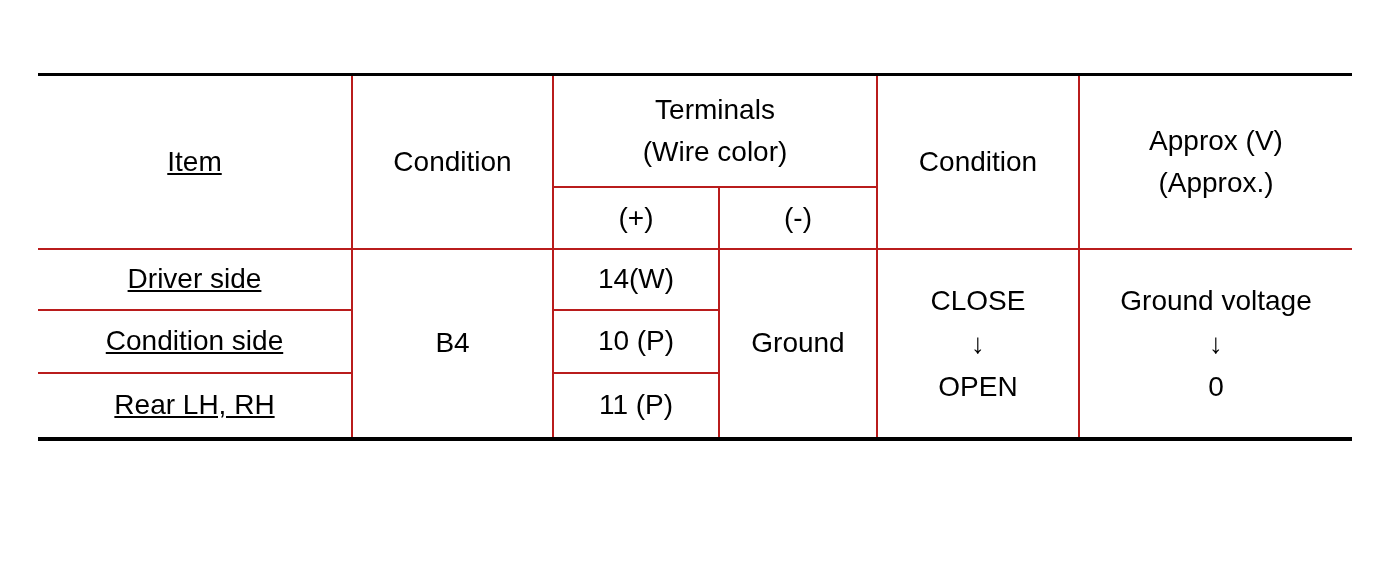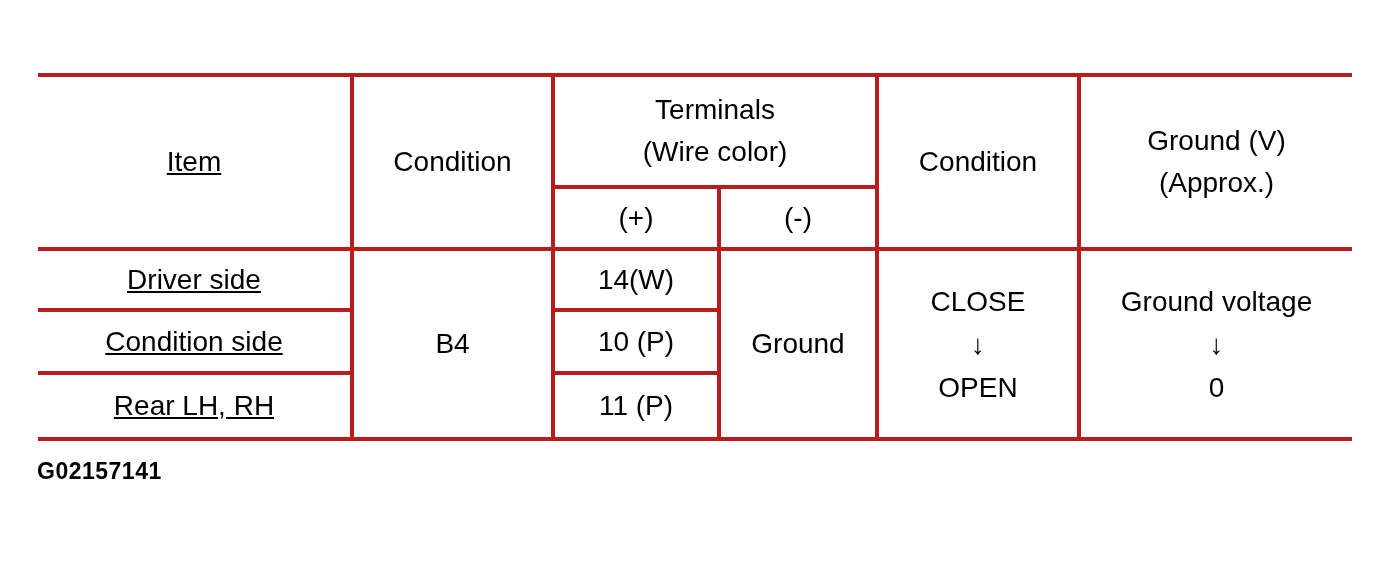--- a/index.html
+++ b/index.html
@@ -19,21 +19,21 @@
     position: absolute;
     left: 38px;
     top: 73px;
     width: 1314px;
     border-collapse: collapse;
     table-layout: fixed;
     border-top: 3px solid #000;
     border-bottom: 4px solid #000;
   }
   table.spec th, table.spec td {
-    border: 4px solid #b91c1c;
+    border: 2px solid #b91c1c;
     font-weight: normal;
     font-size: 28px;
     line-height: 1.2;
     text-align: center;
     vertical-align: middle;
     padding: 0;
     color: #000;
     overflow: hidden;
   }
   .edge-l { border-left: none !important; text-decoration: underline; }
@@ -73,21 +73,21 @@
     <tbody>
         <tr class="r-head1">
       <th rowspan="2" class="edge-l">Item</th>
       <th rowspan="2">Condition</th>
       <th colspan="2">
         <span class="line">Terminals</span>
         <span class="line">(Wire color)</span>
       </th>
       <th rowspan="2">Condition</th>
       <th rowspan="2" class="edge-r">
-        <span class="line">Ground (V)</span>
+        <span class="line">Approx (V)</span>
         <span class="line">(Approx.)</span>
       </th>
     </tr>
 
     <tr class="r-head2">
       <th>(+)</th>
       <th>(-)</th>
     </tr>
 
     <tr class="r-b1">
@@ -112,15 +112,14 @@
       <td>10 (P)</td>
     </tr>
 
     <tr class="r-b3">
       <td class="edge-l">Rear LH, RH</td>
       <td>11 (P)</td>
     </tr>
   </tbody>
     </table>
 
-  <div class="caption">G02157141</div>
 
 </div>
 
 </body></html>

